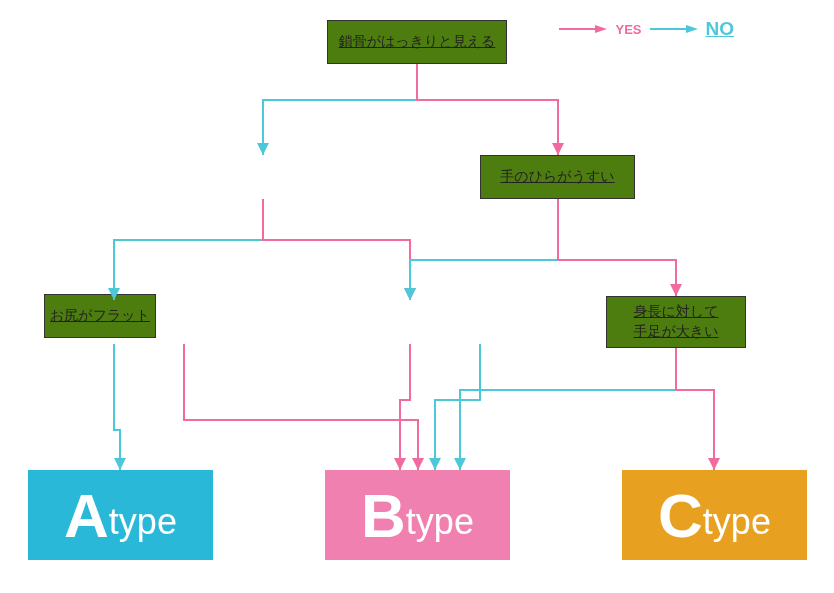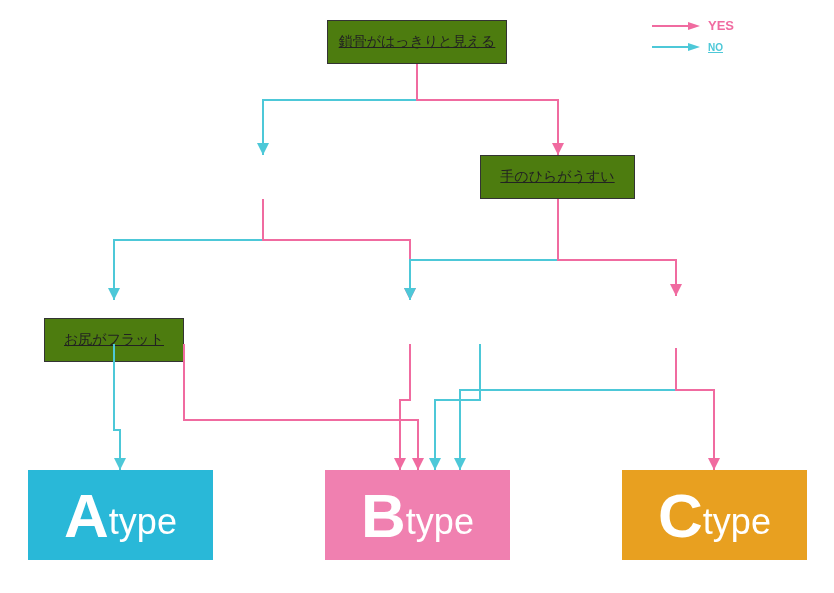--- a/index.html
+++ b/index.html
@@ -45,21 +45,20 @@
       font-size: 46px;
       font-weight: bold;
       color: #fff;
     }
     
     .legend {
       position: absolute;
       top: 18px;
       right: 100px;
       display: flex;
-      flex-direction: column;
       gap: 8px;
     }
     .legend-item {
       display: flex;
       align-items: center;
       gap: 8px;
       font-size: 13px;
     }
   </style>
 </head>
@@ -73,38 +72,42 @@
         <line x1="0" y1="6" x2="40" y2="6" stroke="#F06BA0" stroke-width="2"></line>
         <polygon points="36,2 48,6 36,10" fill="#F06BA0"></polygon>
       </svg>
       <span style="color:#F06BA0; font-size:13px; font-weight:bold;">YES</span>
     </div>
     <div class="legend-item">
       <svg width="48" height="12" viewBox="0 0 48 12">
         <line x1="0" y1="6" x2="40" y2="6" stroke="#4DC8D8" stroke-width="2"></line>
         <polygon points="36,2 48,6 36,10" fill="#4DC8D8"></polygon>
       </svg>
-      <span style="color:#4DC8D8; font-size:10px; font-weight:bold;text-decoration:underline;">NO</span>
+      <span style="color:#4DC8D8; font-size:19px; font-weight:bold;text-decoration:underline;">NO</span>
     </div>
   </div>
 
   <div class="node" style="width:180px; height:44px; left:327px; top:20px;">
     <span>鎖骨がはっきりと見える</span>
   </div>
 
 
   <div class="node" style="width:155px; height:44px; left:480px; top:155px;">
     <span>手のひらがうすい</span>
   </div>
 
-  <div class="node" style="width:140px; height:44px; left:44px; top:318px;">
+  <div class="node" style="width:112px; height:44px; left:44px; top:294px;">
     <span>お尻がフラット</span>
   </div>
 
 
+  <div class="node" style="width:140px; height:52px; left:606px; top:296px; white-space: pre-line;">
+    <span style="white-space:pre-line;">身長に対して
+手足が大きい</span>
+  </div>
 
   <div class="result-node" style="width:185px; height:90px; left:28px; top:470px; background:#29B8D8;">
     <span style="font-size:62px; font-weight:bold;">A</span>
       <span style="font-size:36px; font-weight:normal; margin-top:14px;">type</span>
   </div>
 
   <div class="result-node" style="width:185px; height:90px; left:325px; top:470px; background:#F080B0;">
     <span style="font-size:62px; font-weight:bold;">B</span>
       <span style="font-size:36px; font-weight:normal; margin-top:14px;">type</span>
   </div>

